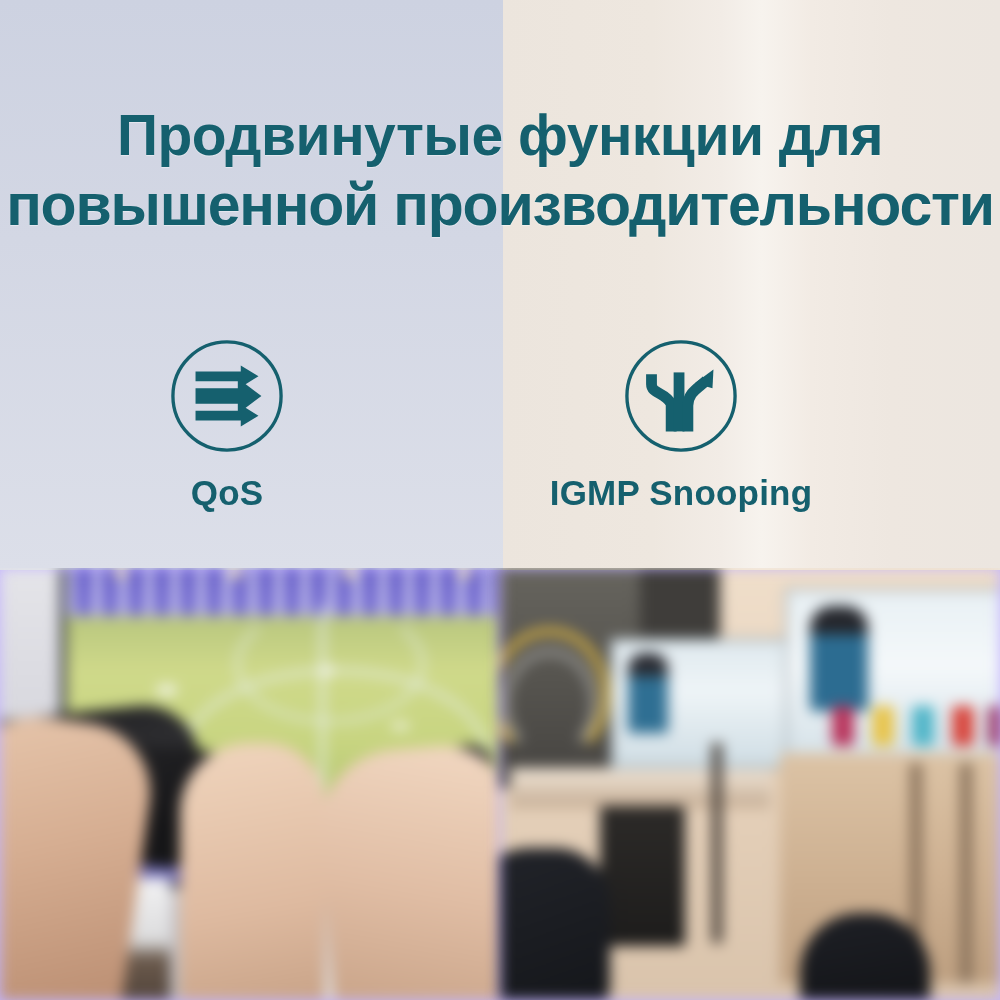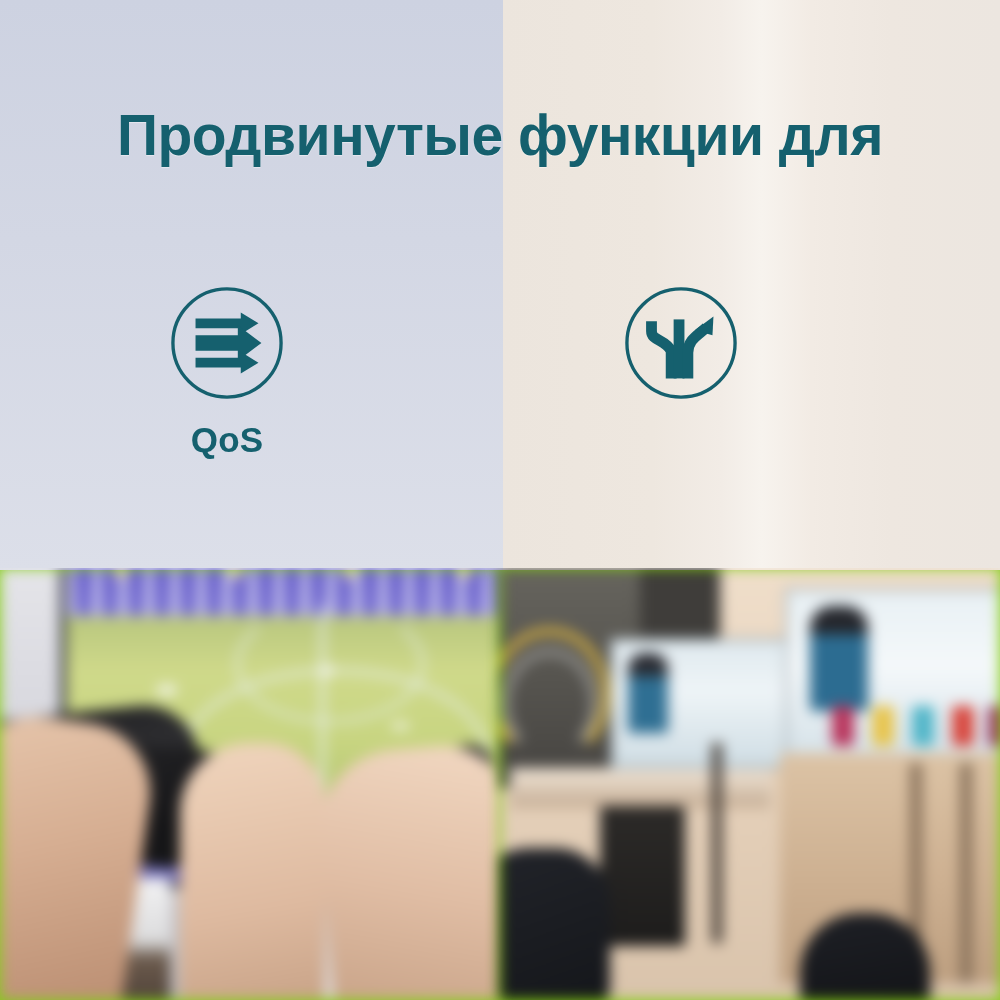--- a/index.html
+++ b/index.html
@@ -6,21 +6,21 @@
     margin: 0;
     padding: 0;
     background: #ffffff;
   }
   #stage {
     position: relative;
     width: 1000px;
     height: 1000px;
     overflow: hidden;
     font-family: "Liberation Sans", "DejaVu Sans", sans-serif;
-    background: #84cc16;
+    background: #c4b5fd;
   }
 
   
   .bg-half {
     position: absolute;
     top: 0;
     height: 570px;
   }
   .bg-left {
     left: 0;
@@ -61,25 +61,26 @@
     display: block;
   }
   .headline .ln2 {
     font-size: 59px;
     letter-spacing: -1.2px;
   }
 
   
   .features {
     position: absolute;
-    top: 284px;
+    top: 292px;
     left: 0;
     width: 908px;
     height: 265px;
     display: flex;
+    align-items: center;
   }
   .feature {
     width: 50%;
     display: flex;
     flex-direction: column;
     align-items: center;
   }
   .icon-circle {
     width: 118px;
     height: 118px;
@@ -308,20 +309,21 @@
 
 <div id="stage">
 
   <div class="bg-half bg-left"></div>
   <div class="bg-half bg-right">
     
   </div>
 
   <div class="headline">
     <span class="ln ln1">Продвинутые функции для</span>
+    <span class="ln ln2">повышенной производительности</span>
   </div>
 
   <div class="features">
 
     <div class="feature">
       <svg class="icon-circle" viewBox="0 0 120 120">
         <circle cx="60" cy="60" r="55" fill="none" stroke="#15606e" stroke-width="3.4"></circle>
         <g fill="#15606e">
 
           <path d="M28 35 L74 35 L74 29 L92 40 L74 51 L74 45 L28 45 Z"></path>
@@ -341,20 +343,21 @@
 
           <path d="M30 38 L30 48 C30 58 44 56 50 68 L50 96"></path>
 
           <path d="M58 36 L58 96"></path>
 
           <path d="M67 96 L67 70 C67 56 78 52 86 44"></path>
         </g>
 
         <path d="M93 33 L92 52 L74 47 Z" fill="#15606e"></path>
       </svg>
+      <div class="feature-title">IGMP Snooping</div>
     </div>
 
   </div>
 
   <div class="photos">
 
     <div class="photo">
       <div class="photo-inner">
         <div class="pl-wall"></div>
         <div class="pl-tvframe"></div>

